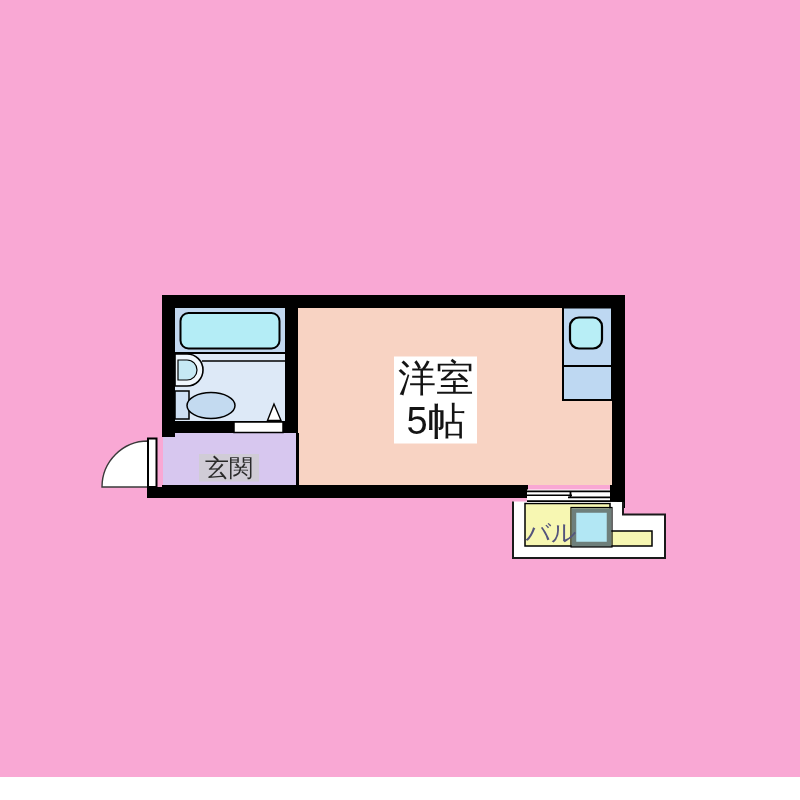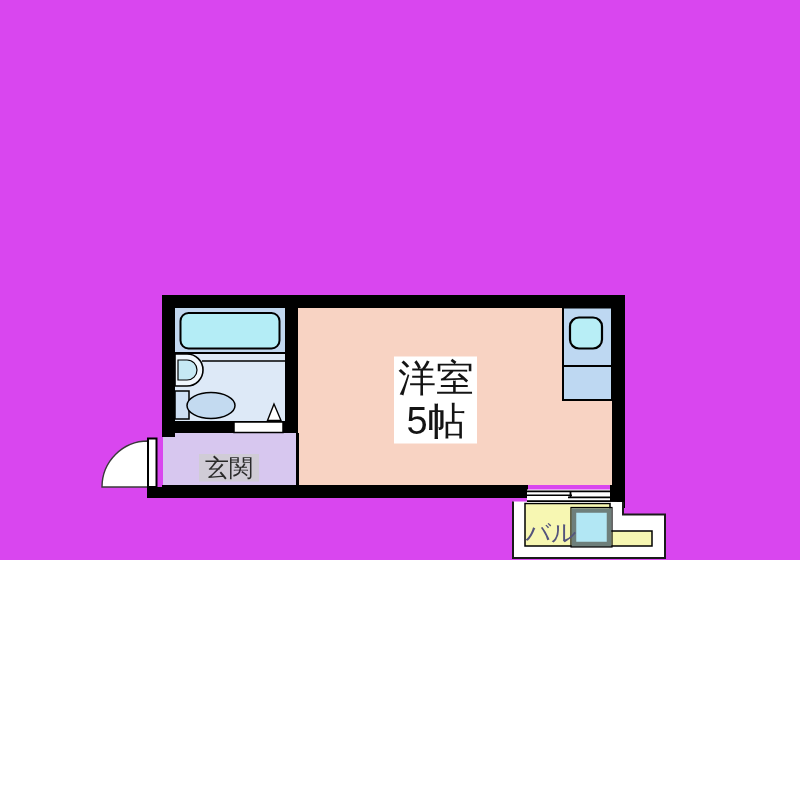--- a/index.html
+++ b/index.html
@@ -1,16 +1,16 @@
 <!DOCTYPE html>
 <html><head>
 <meta charset="utf-8">
 <style>
   html,body{margin:0;padding:0;width:800px;height:800px;background:#fff;overflow:hidden;}
-  .stage{position:relative;width:800px;height:560px;background:#d946ef;}
+  .stage{position:relative;width:800px;height:777px;background:#f9a8d4;}
   svg{position:absolute;left:0;top:0;}
   svg text{font-family:"Liberation Sans","DejaVu Sans",sans-serif;}
   .label{font-weight:500;}
 </style>
 </head>
 <body>
 
 <div class="stage">
 <svg width="800" height="800" viewBox="0 0 800 800">
 

